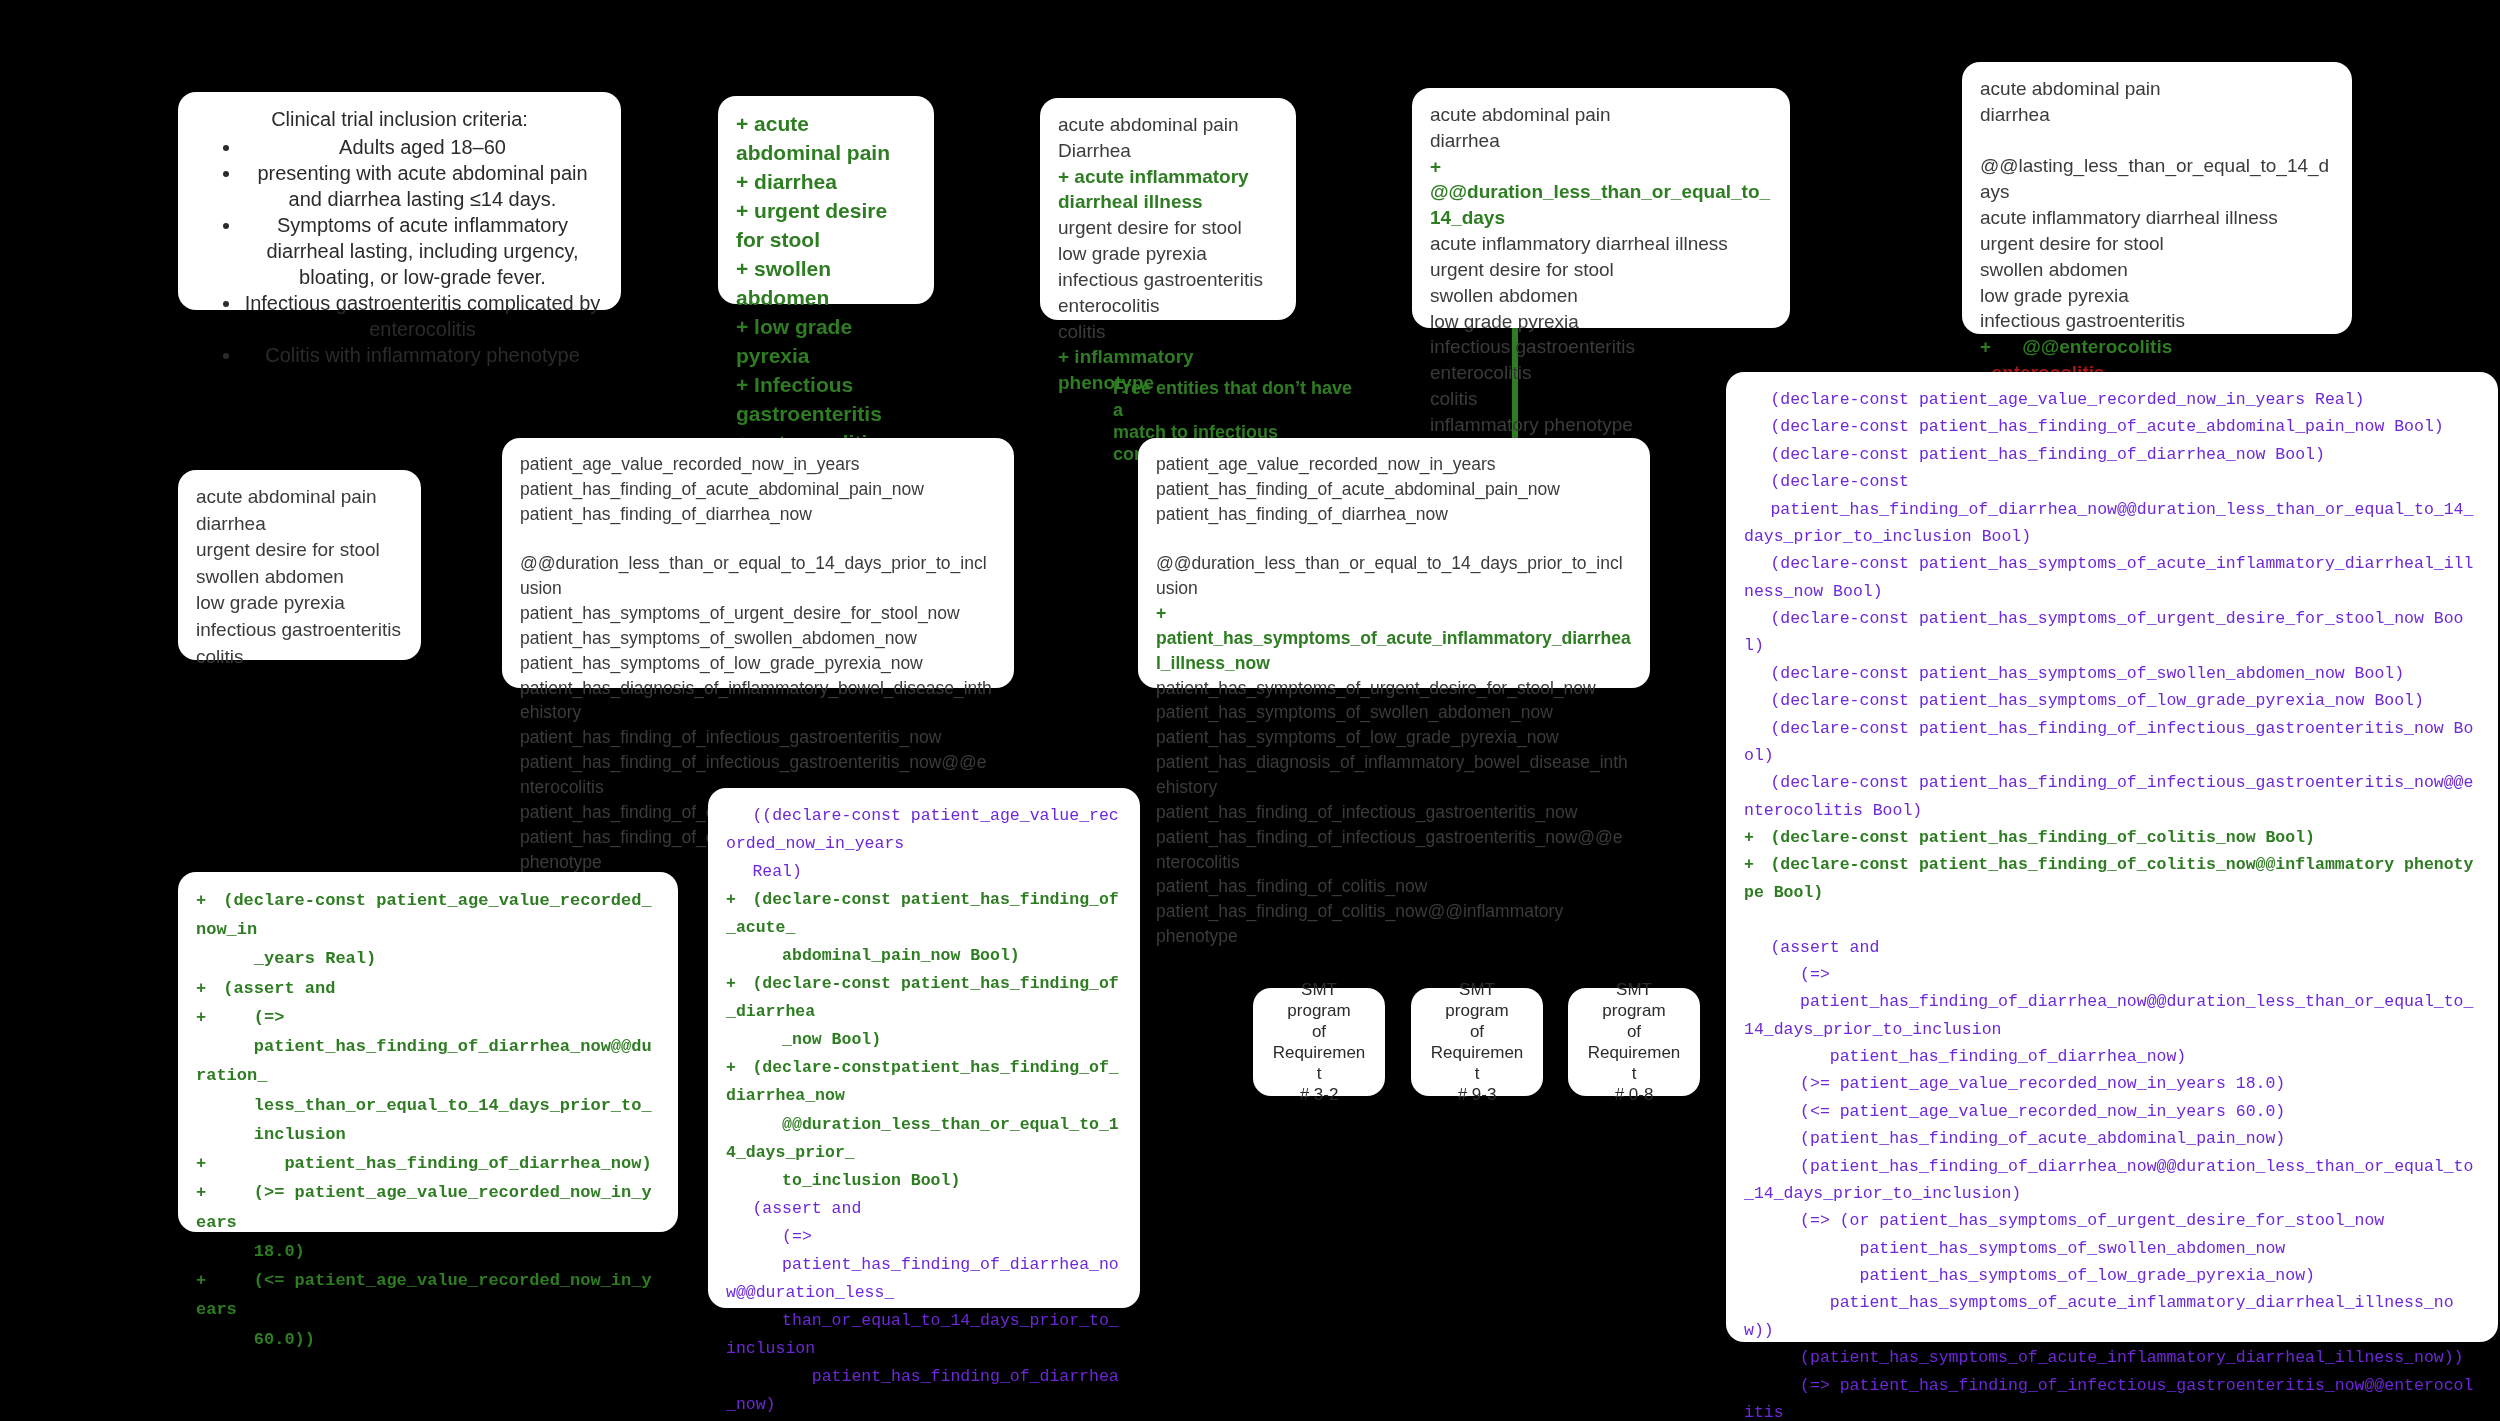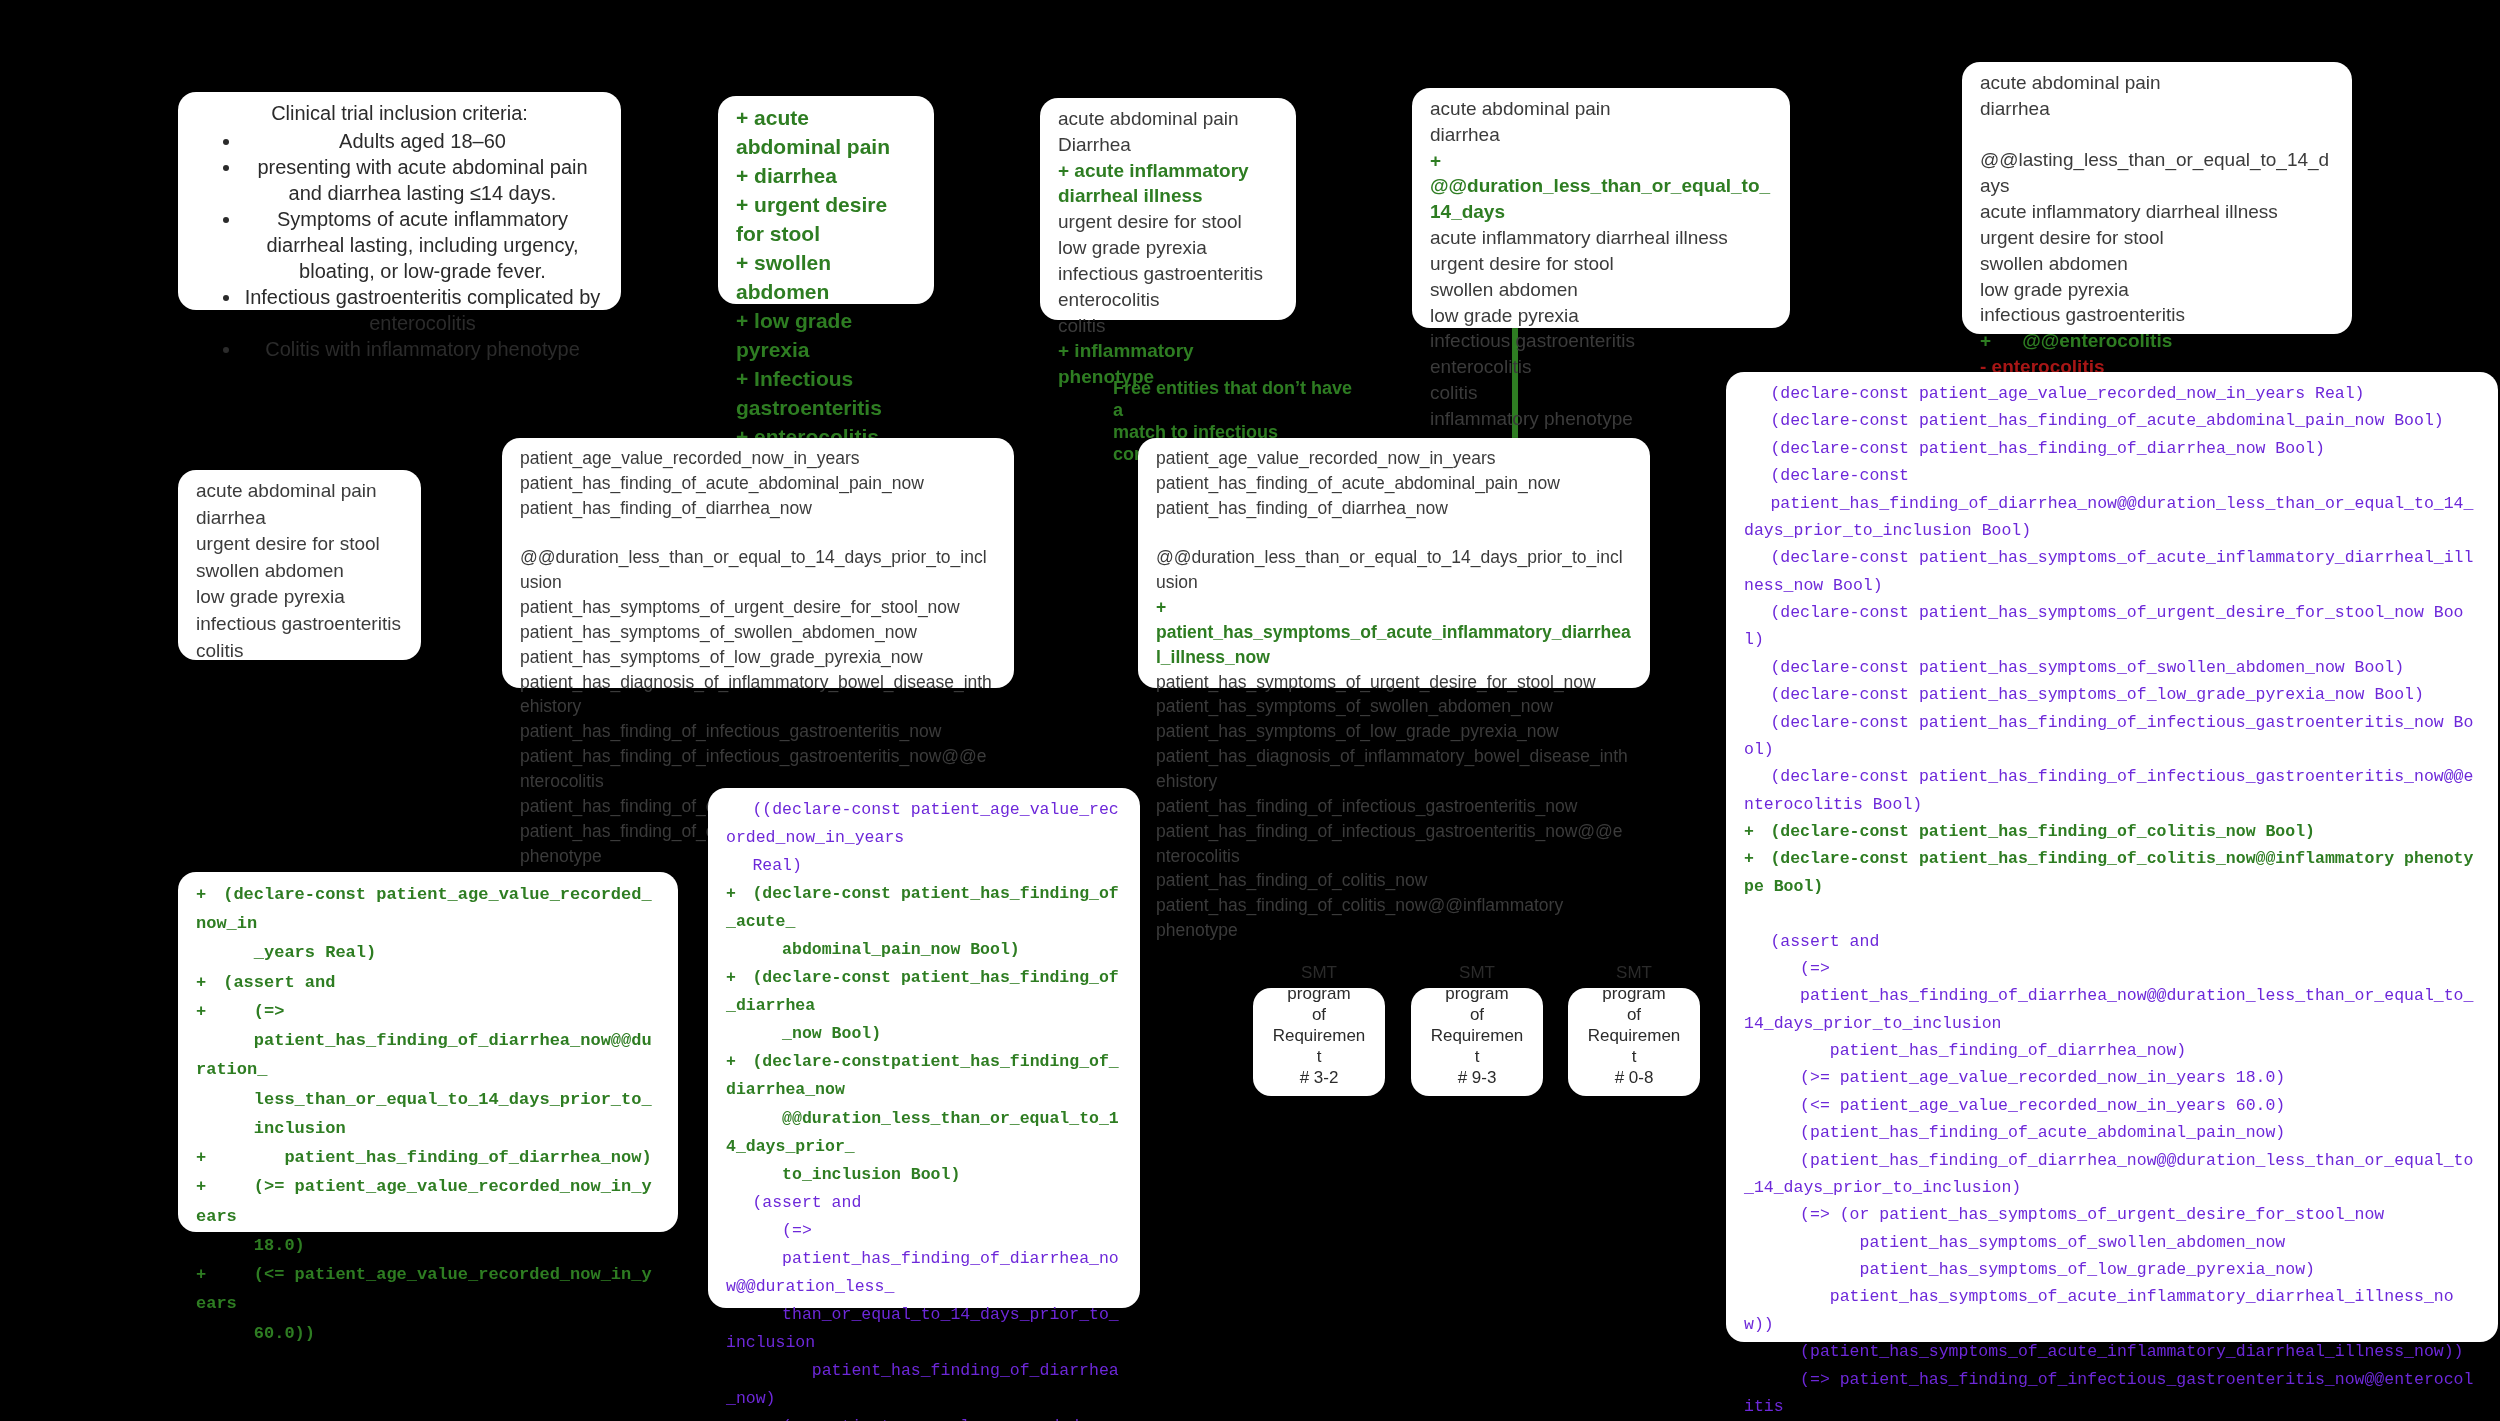--- a/index.html
+++ b/index.html
@@ -8,21 +8,21 @@
     font-family:"Liberation Sans", sans-serif;
     -webkit-font-smoothing:antialiased;
   }
   .card{
     position:absolute;
     background:#ffffff;
     border-radius:18px;
     box-sizing:border-box;
     box-shadow:0 0 0 1px rgba(0,0,0,0.06);
   }
-  .pad{padding:8px 18px;}
+  .pad{padding:14px 18px;}
   .txt{
     font-family:"Liberation Sans", sans-serif;
     color:#2b2b2b;
     white-space:pre-wrap;
     word-break:break-word;
   }
   .mono{
     font-family:"Liberation Mono", monospace;
     white-space:pre-wrap;
     word-break:break-all;
@@ -68,21 +68,21 @@
   #smt-mid-card{left:708px;top:788px;width:432px;height:520px;}
   #smt-mid-card .mono{font-size:16.5px;line-height:1.70;}
 
   #smt-right-card{left:1726px;top:372px;width:772px;height:970px;}
   #smt-right-card .mono{font-size:16.5px;line-height:1.66;}
 
   #smt-box-1{left:1253px;top:988px;width:132px;height:108px;}
   #smt-box-2{left:1411px;top:988px;width:132px;height:108px;}
   #smt-box-3{left:1568px;top:988px;width:132px;height:108px;}
   .smtbox .txt{font-size:17px;line-height:1.24;}
-  .smtbox{display:flex;align-items:flex-end;justify-content:center;}
+  .smtbox{display:flex;align-items:center;justify-content:center;}
 
   
   #connector{position:absolute;left:1285px;top:150px;width:240px;height:380px;pointer-events:none;}
   #note-free{
     position:absolute;left:1113px;top:378px;width:240px;
     color:#2e7d22;font-size:18px;line-height:1.22;font-weight:bold;
     font-family:"Liberation Sans", sans-serif;
   }
   .plus{color:#2e7d22;font-weight:bold;}
 </style>

